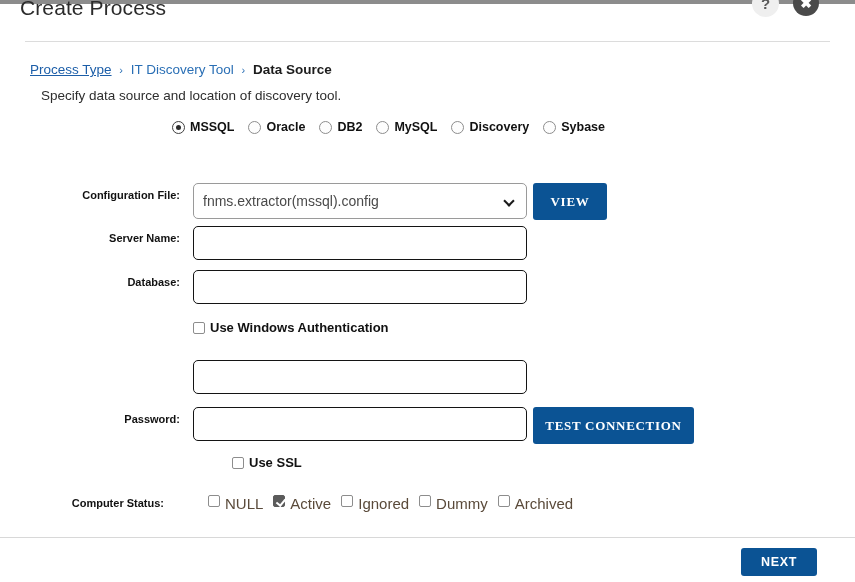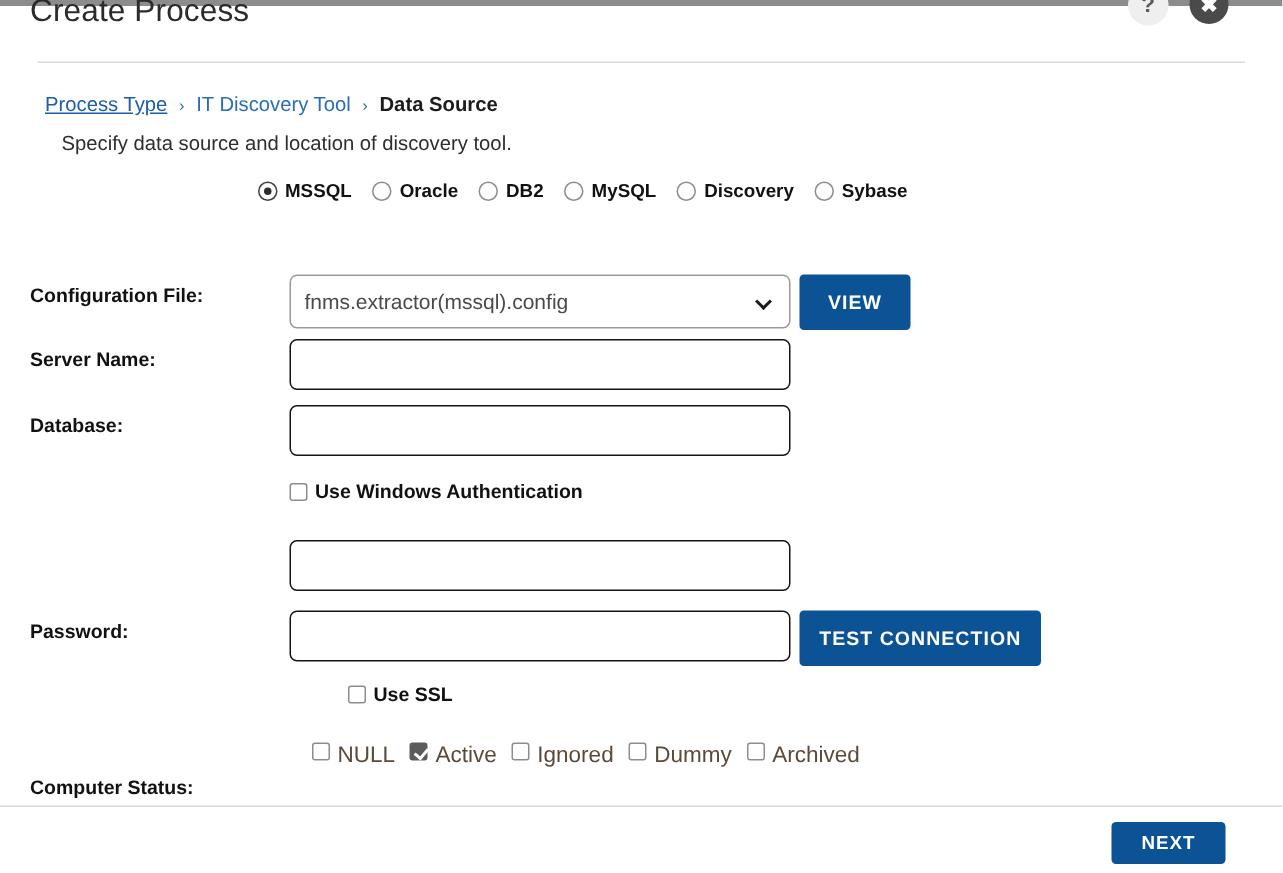--- a/index.html
+++ b/index.html
@@ -133,22 +133,22 @@
   .radio-label {
     font-size: 12.5px;
     font-weight: 700;
     color: #111111;
     white-space: nowrap;
   }
   
   .form-label {
     position: absolute;
     width: 160px;
-    text-align: left;
-    font-size: 13px;
+    text-align: right;
+    font-size: 11px;
     font-weight: 700;
     color: #111111;
     white-space: nowrap;
   }
   .text-input {
     position: absolute;
     left: 193px;
     width: 334px; height: 34px;
     border: 1.6px solid #141414;
     border-radius: 5px;
@@ -193,21 +193,21 @@
     border-bottom: 2px solid #1a1a1a;
     transform: rotate(45deg);
   }
   
   .btn-blue {
     position: absolute;
     background: #0b5394;
     color: #ffffff;
     border: none;
     border-radius: 3px;
-    font-family: Liberation Sans, sans-serif;
+    font-family: Liberation Serif, serif;
     font-size: 13px;
     font-weight: 700;
     letter-spacing: 0.7px;
     cursor: pointer;
     text-align: center;
     white-space: nowrap;
   }
   #view-btn {
     left: 533px; top: 183px;
     width: 74px; height: 37px;
@@ -379,21 +379,21 @@
 
   <div class="form-label" style="left:20px; top:413px;">Password:</div>
   <input class="text-input" style="top: 407px;" type="password" placeholder="">
   <button class="btn-blue" id="test-btn">TEST CONNECTION</button>
 
   <label class="cb-row" style="left:193px; top:455px;padding-left:39px;">
     <span class="cb-box"></span>
     <span class="cb-label-bold">Use SSL</span>
   </label>
 
-  <div class="form-label" style="left:20px; top:497px;margin-top:20px;">Computer Status:</div>
+  <div class="form-label" style="left:4px; top:497px;">Computer Status:</div>
   <div class="status-row">
     <label class="status-item">
       <span class="cb-box"></span>
       <span class="status-label">NULL</span>
     </label>
     <label class="status-item">
       <span class="cb-box checked"></span>
       <span class="status-label">Active</span>
     </label>
     <label class="status-item">

